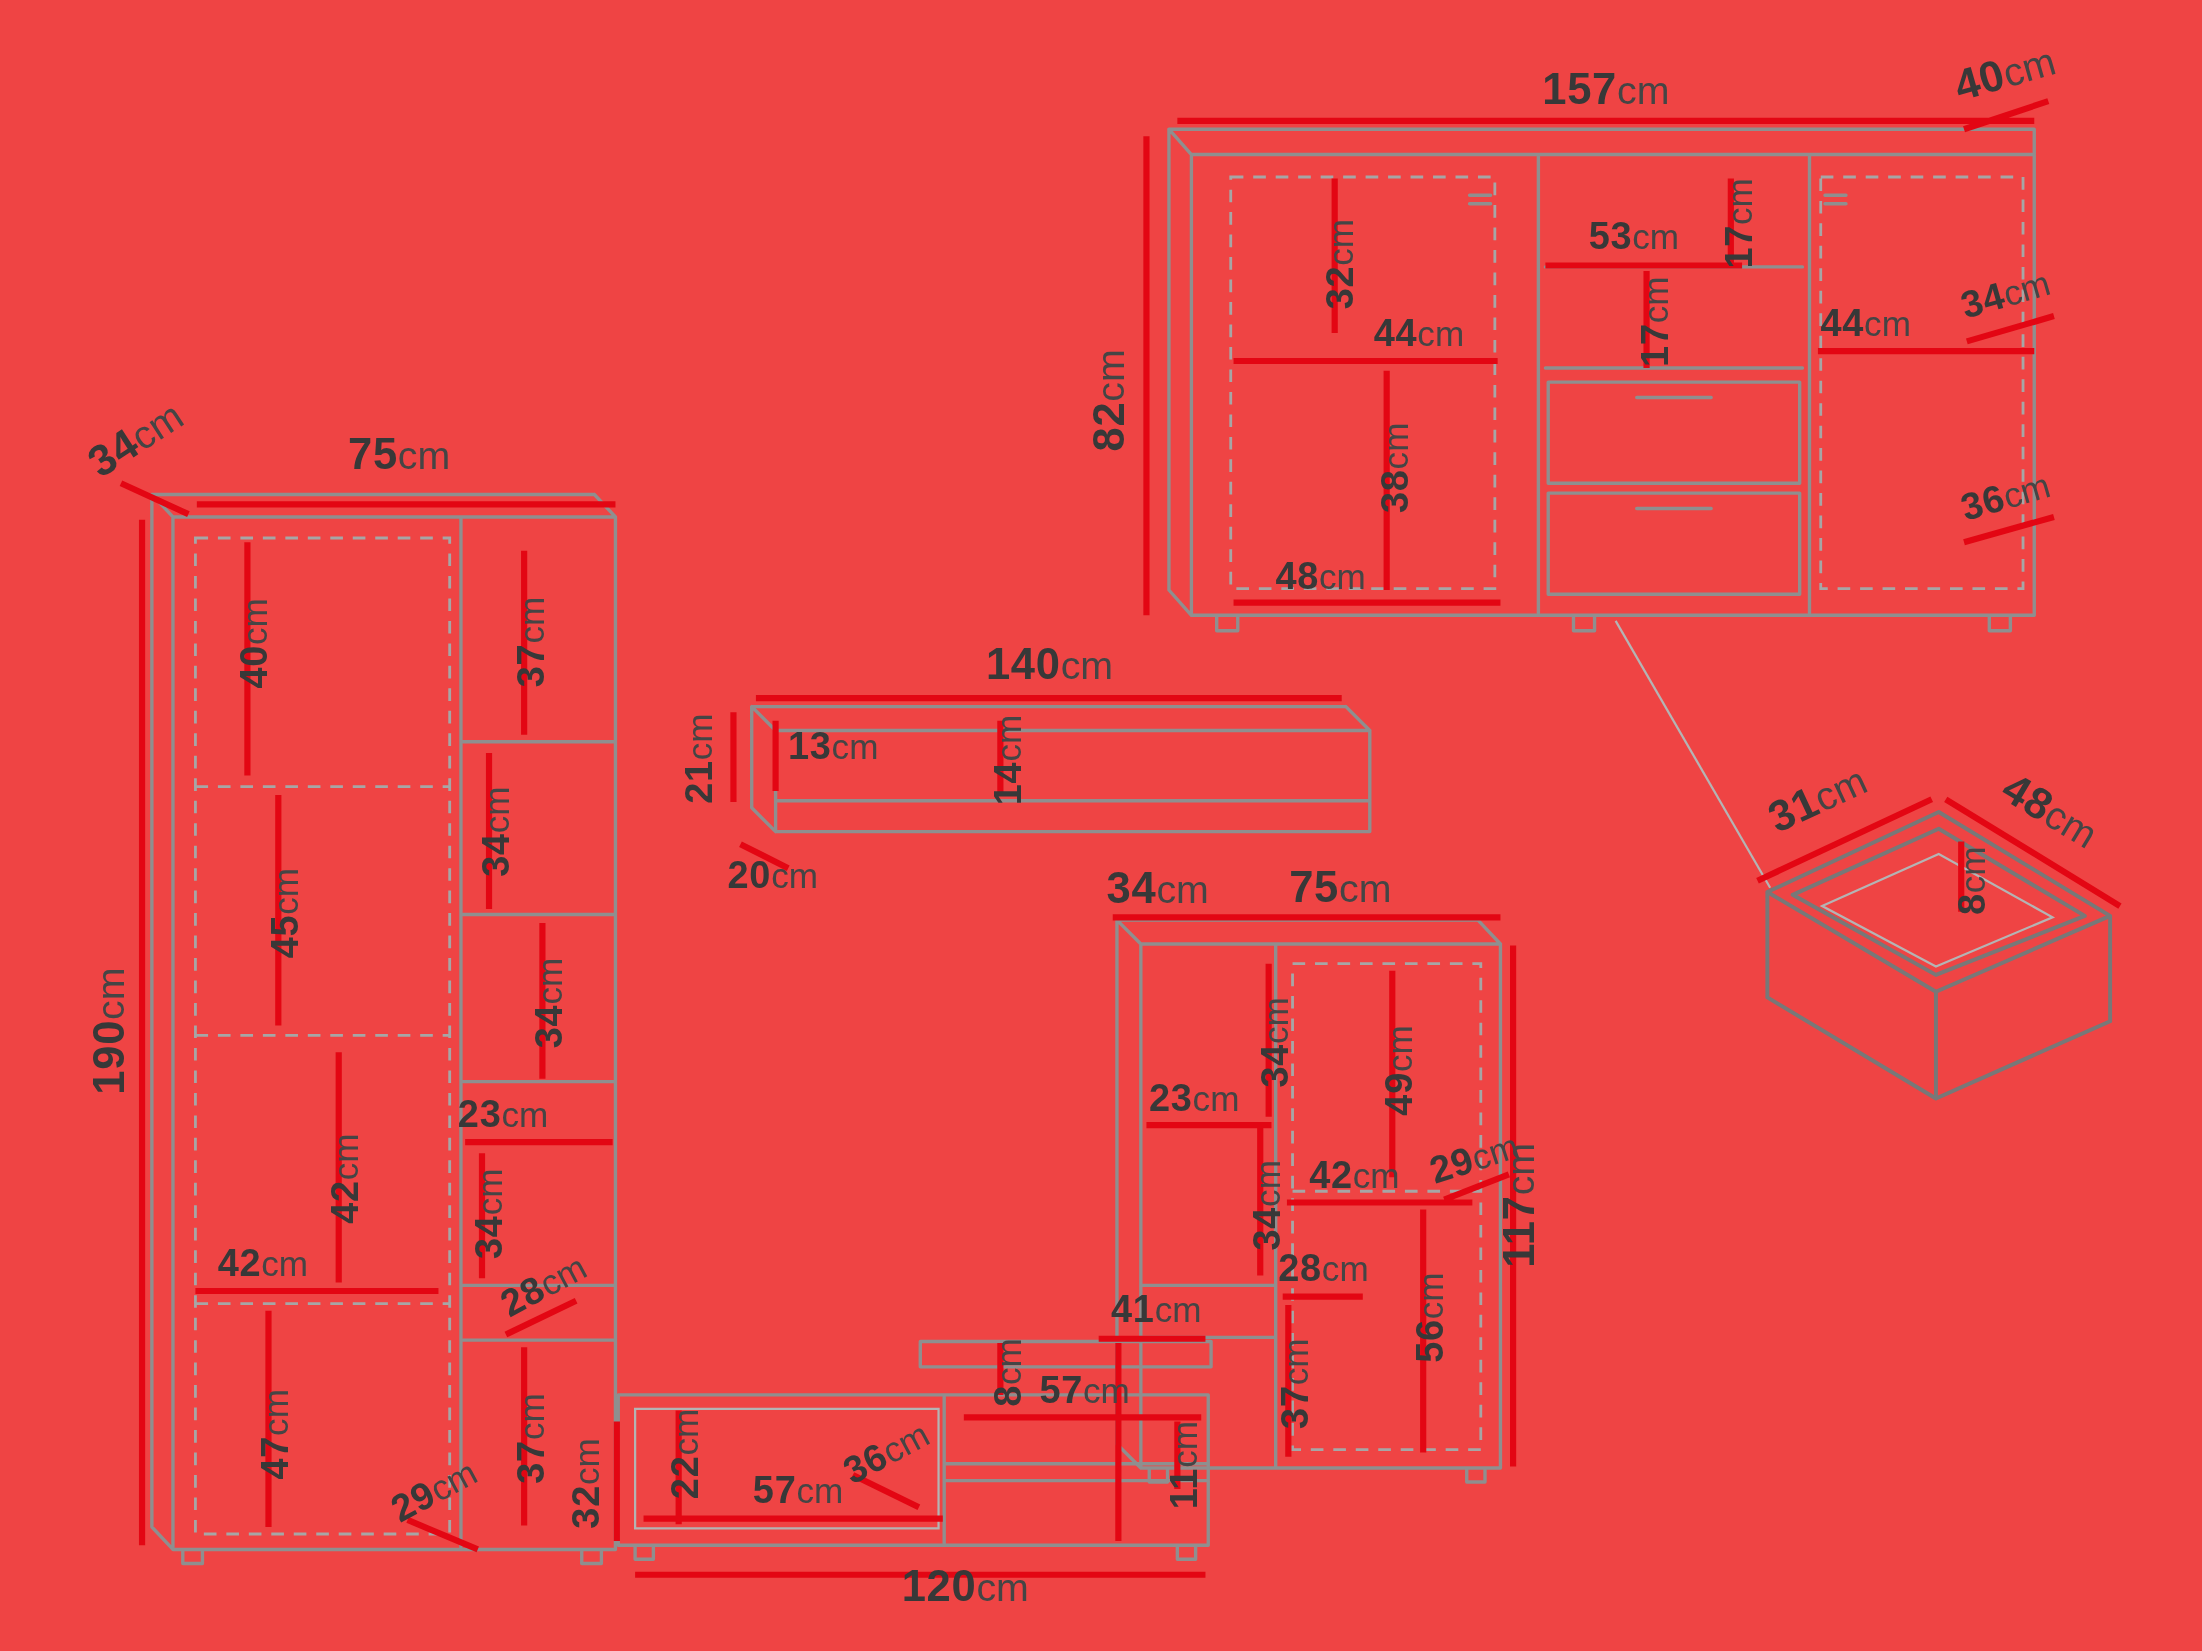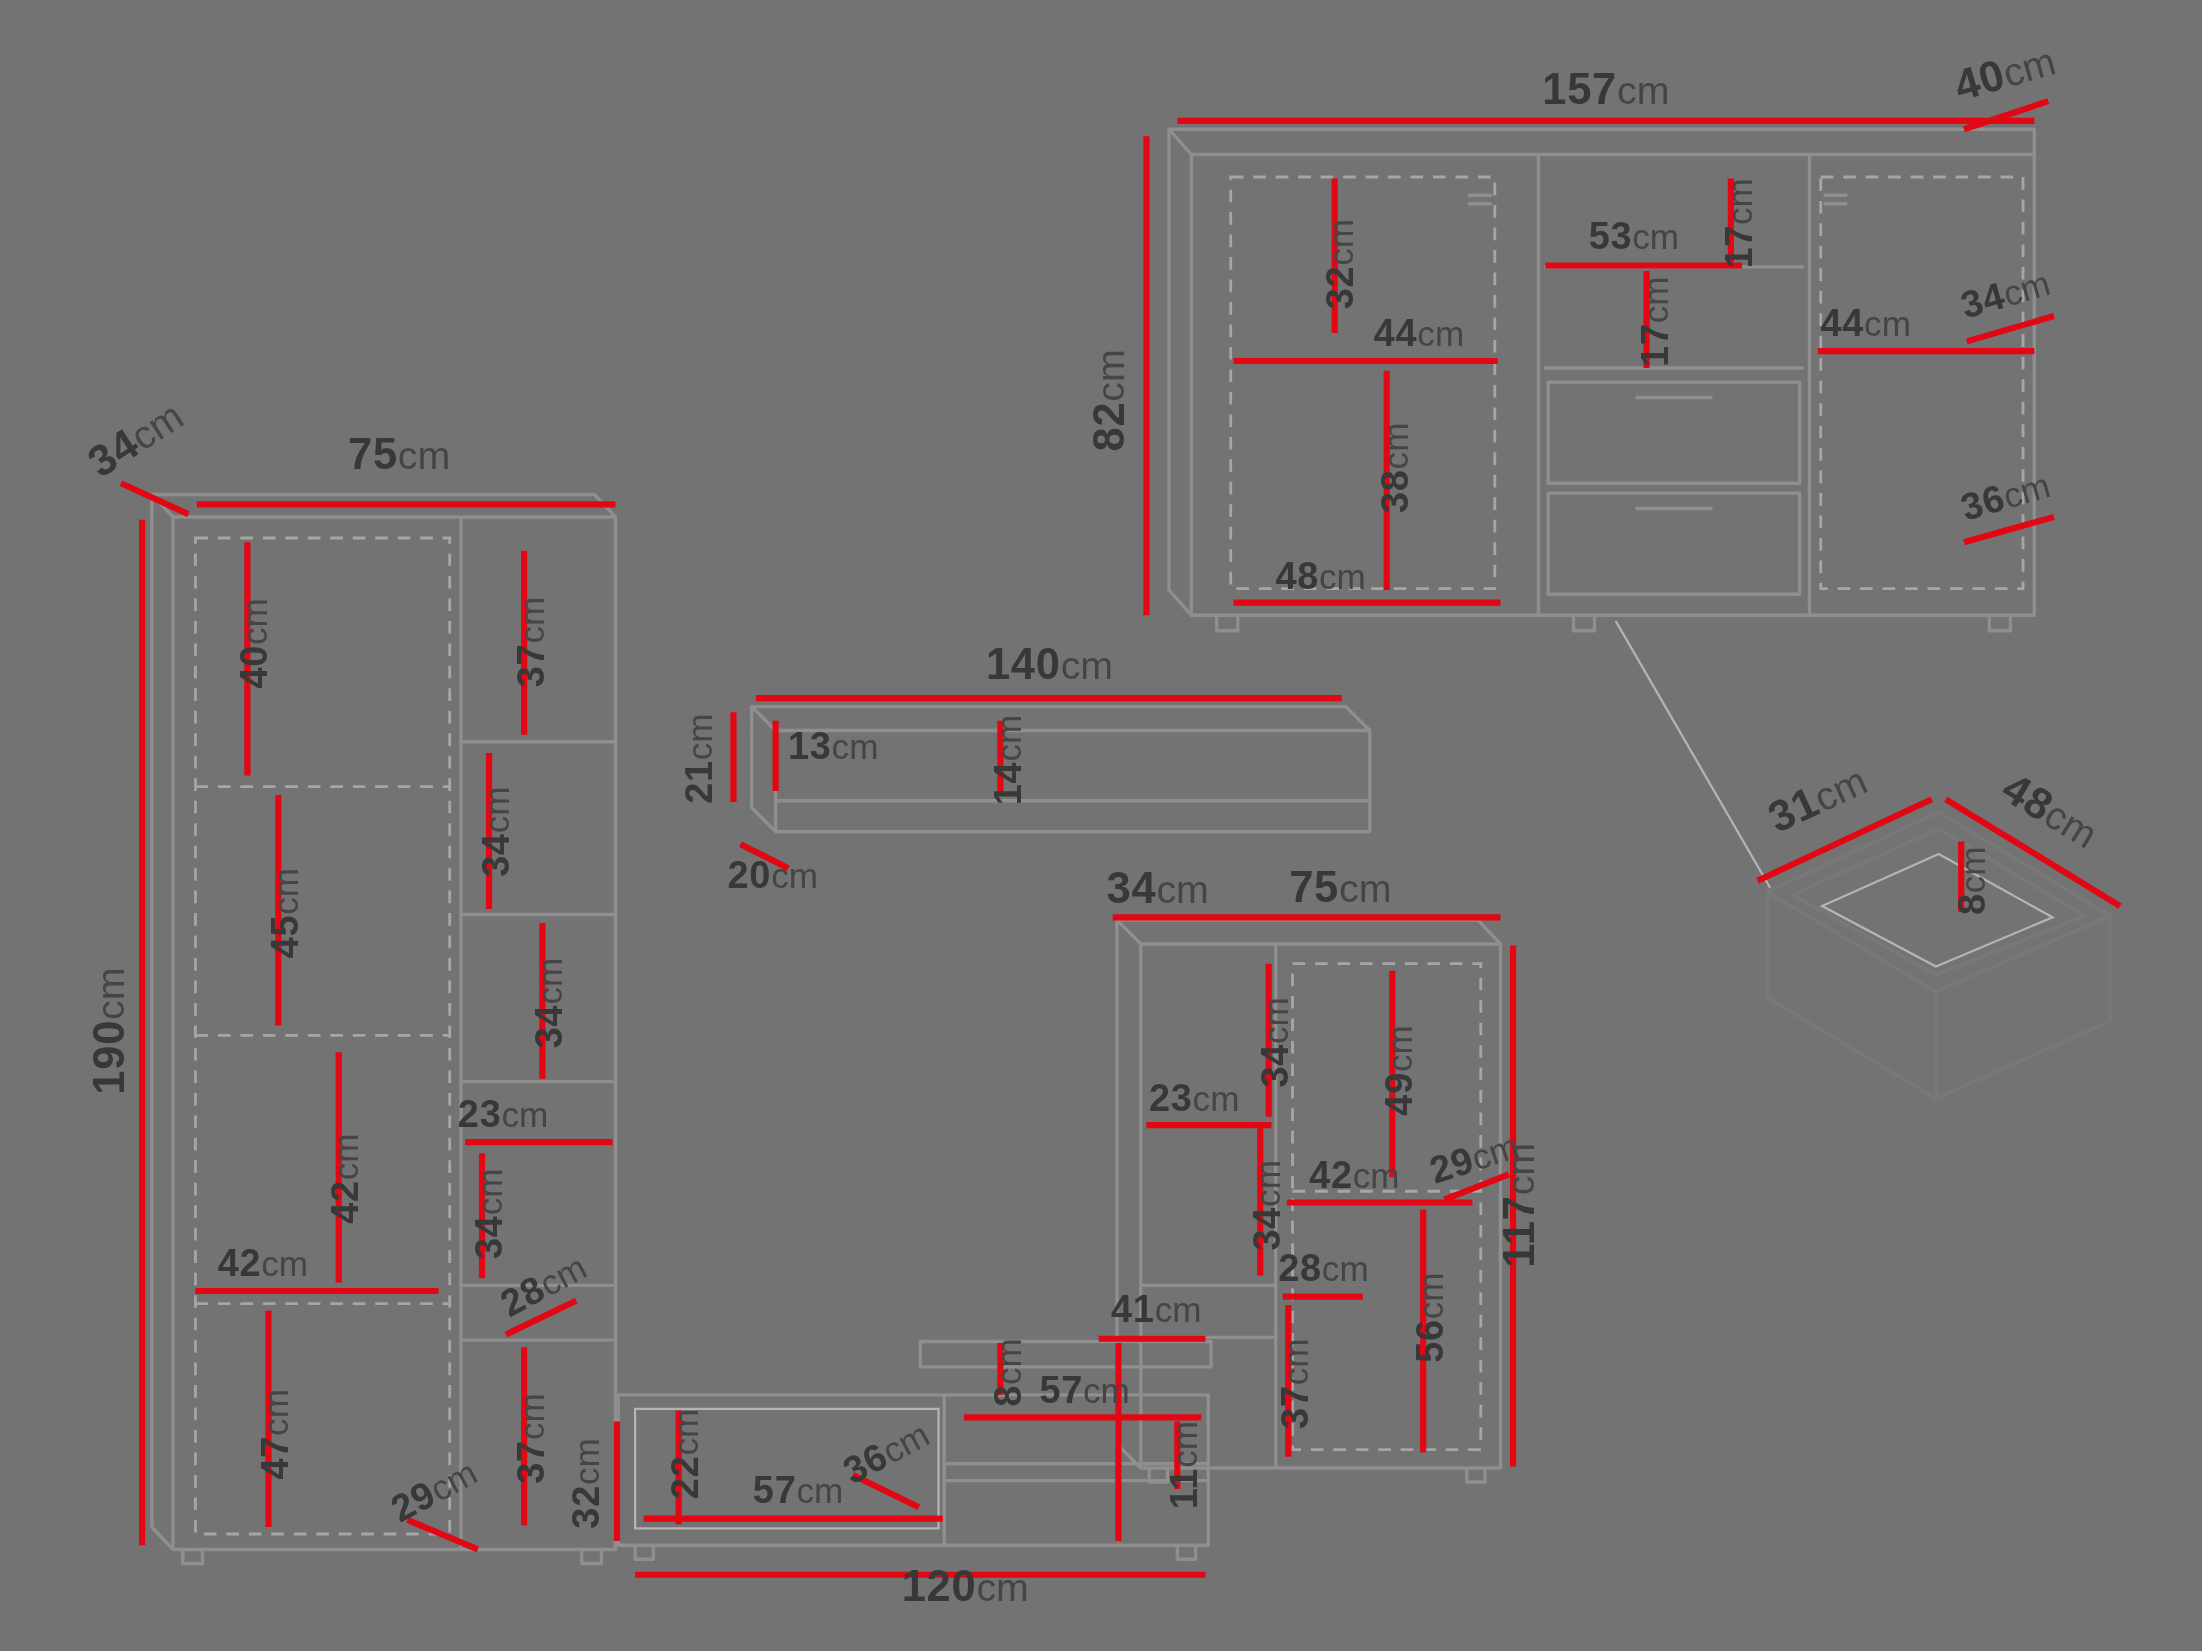--- a/index.html
+++ b/index.html
@@ -1,16 +1,16 @@
 <!DOCTYPE html>
 <html style="font-size:13.8px"><head>
 <meta charset="utf-8">
 <style>
   html,body{margin:0;padding:0;background:#ffffff;}
-  .canvas{width:2203px;height:1652px;background:#737373;position:relative;overflow:hidden;}
+  .canvas{width:2203px;height:1652px;background:#ef4444;position:relative;overflow:hidden;}
   svg{display:block;}
   .ol{fill:none;stroke:#8f8f8f;stroke-width:2.4;stroke-linecap:round;stroke-linejoin:round;}
   .ol-dark{fill:none;stroke:#787878;stroke-width:2.8;stroke-linecap:round;stroke-linejoin:round;}
   .dash{fill:none;stroke:#a6a6a6;stroke-width:2;stroke-dasharray:9 7;}
   .thin{fill:none;stroke:#b4b4b4;stroke-width:1.6;}
   .dim{fill:none;stroke:#e30613;stroke-width:4.4;stroke-linecap:butt;}
   text{font-family:"Liberation Sans","DejaVu Sans",sans-serif;font-size:27px;fill:#383838;}
   .num{font-weight:700;letter-spacing:.5px;}
   .unit{font-weight:400;font-size:25px;fill:#454545;}
   text.big{font-size:31px;}

